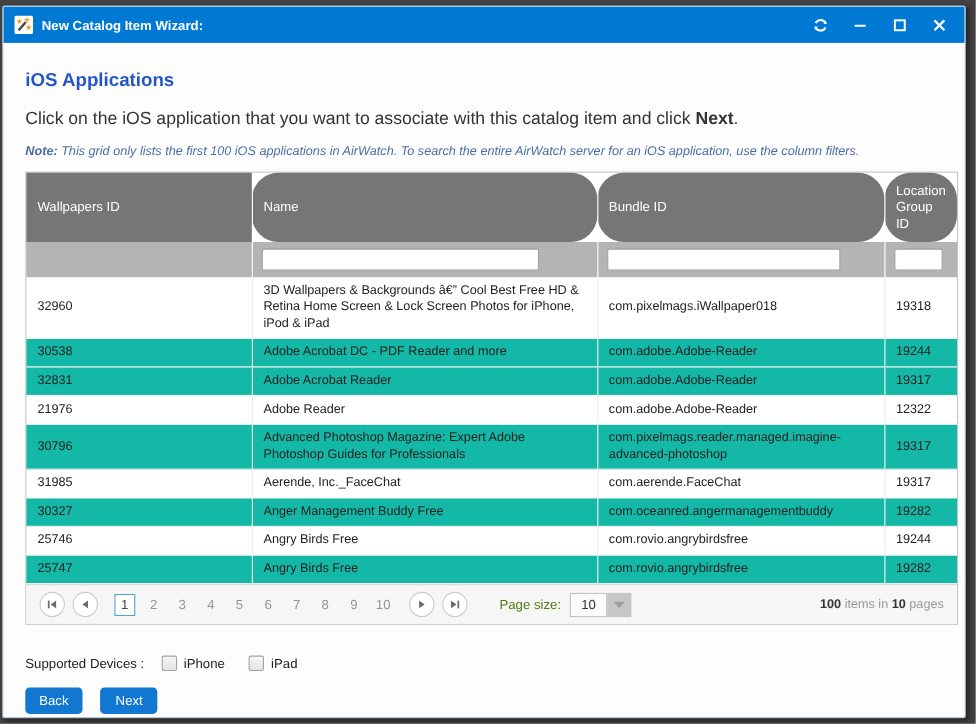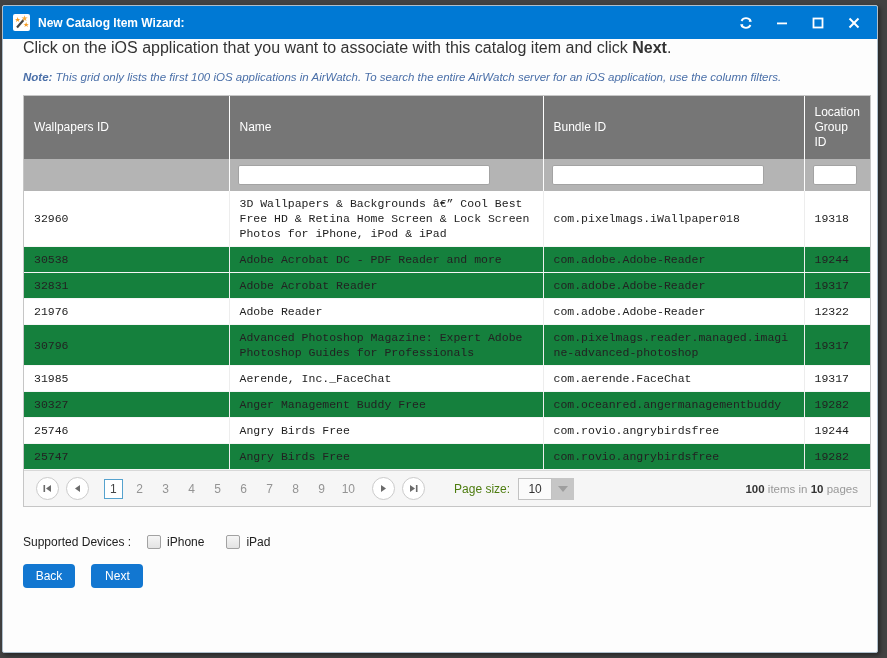--- a/index.html
+++ b/index.html
@@ -35,36 +35,36 @@
   .note { font-size:11.5px; font-style:italic; color:#4a6fa8; margin:13px 0 12px; }
   .note b { font-weight:bold; }
   
   .grid-wrap { border:1px solid #c6c6c6; background:#fff; }
   table.grid { width:100%; border-collapse:collapse; table-layout:fixed; }
   col.c-id { width:205px; } col.c-name { width:314px; } col.c-bundle { width:261px; } col.c-lg { width:66px; }
   thead th {
     background:#767676; color:#fff; font-weight:normal; font-size:12px;
     text-align:left; padding:9px 10px; vertical-align:middle; line-height:15px;
   }
-  thead th + th { border-left:1px solid #fdfdfd; }
+  thead th + th { border-left:1px solid #fdfdfd;border-radius:24px; }
   tr.filter-row td {
     background:#b4b4b4; padding:6px 8px; height:32px;
   }
   tr.filter-row td + td { border-left:1px solid #fdfdfd; }
   .filter-input {
     height:20px; border:1px solid #a3a3a3; border-radius:2px; background:#fff;
     font-family:"Liberation Sans", sans-serif; font-size:11px; padding:0 4px;
   }
   .fi-name { width:252px; } .fi-bundle { width:212px; } .fi-lg { width:44px; }
   tbody td {
     font-size:11.5px; color:#222; padding:5px 10px; line-height:15px;
-    vertical-align:middle; word-wrap:break-word; border-bottom:1px solid #f6f6f6;font-family:Liberation Mono, monospace;
+    vertical-align:middle; word-wrap:break-word; border-bottom:1px solid #f6f6f6;
   }
   tbody td + td { border-left:1px solid #ededed; }
-  tbody tr.alt td { background:#15803d; }
+  tbody tr.alt td { background:#14b8a6; }
   tbody tr { cursor:pointer; }
   
   .pager {
     border-top:1px solid #d8d8d8; background:#f6f6f6; height:36px;
     display:flex; align-items:center; padding:0 12px; font-size:12px; color:#666;
   }
   .pg-circle {
     width:23px; height:23px; border-radius:50%; background:#fff; border:1px solid #cbcbcb;
     display:flex; align-items:center; justify-content:center; margin-right:7px; cursor:pointer;
   }
@@ -142,20 +142,21 @@
     </span>
     <span class="win-btn">
       <svg width="12" height="12" viewBox="0 0 12 12">
         <line x1="1.5" y1="1.5" x2="10.5" y2="10.5" stroke="#fff" stroke-width="2"></line>
         <line x1="10.5" y1="1.5" x2="1.5" y2="10.5" stroke="#fff" stroke-width="2"></line>
       </svg>
     </span>
   </div>
 
   <div class="body">
+    <h1 class="page-title">iOS Applications</h1>
 
     <p class="instruction"><span>Click on the iOS application that you want to associate with this catalog item and click </span><b>Next</b><span>.</span></p>
 
     <p class="note"><b>Note:</b><span> This grid only lists the first 100 iOS applications in AirWatch. To search the entire AirWatch server for an iOS application, use the column filters.</span></p>
 
     <div class="grid-wrap">
       <table class="grid">
         <colgroup>
             <col class="c-id">
             <col class="c-name">

